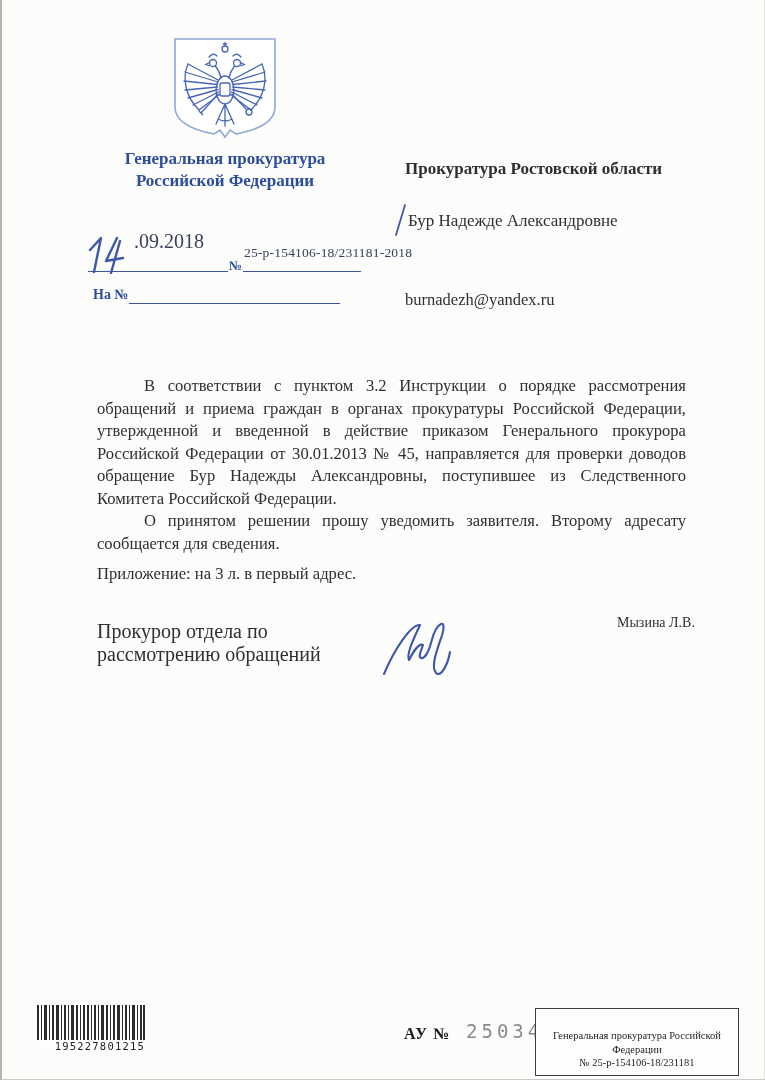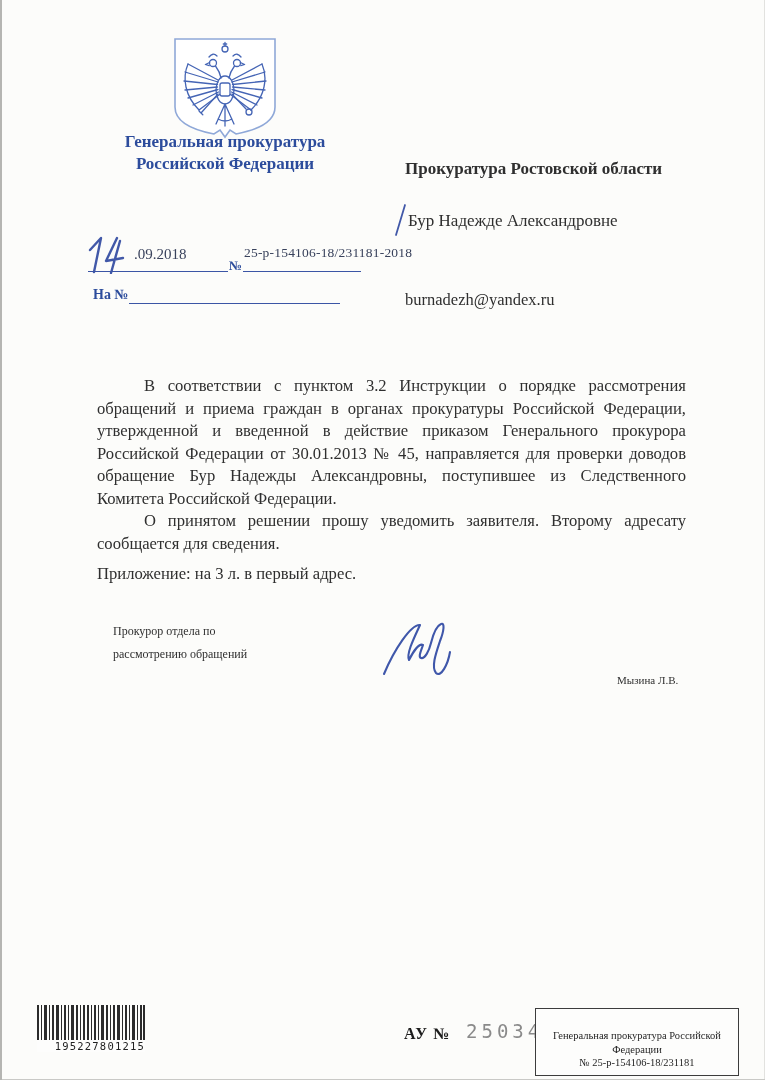--- a/index.html
+++ b/index.html
@@ -9,48 +9,48 @@
     margin:0 auto;
     background:#fcfcfa;
     overflow:hidden;
     font-family:"Liberation Serif","DejaVu Serif",serif;
     color:#2f2f2f;
     box-shadow:inset 2px 0 0 #b5b5b2, inset 0 -1px 0 #c9c9c6, inset -1px 0 0 #e2e2df;
   }
   .abs{position:absolute;}
   
   .emblem{left:172px;top:36px;width:106px;height:108px;}
-  .org-name{left:90px;top:131px;width:270px;text-align:center;
+  .org-name{left:90px;top:148px;width:270px;text-align:center;
     color:#2c4c9c;font-weight:bold;font-size:17px;line-height:22px;}
   .org-addr{left:90px;top:201px;width:270px;text-align:center;
     color:#2c4c9c;font-weight:bold;font-size:11.5px;line-height:15px;}
   
   .hand-day{left:86px;top:232px;width:50px;height:42px;}
-  .date-rest{left:134px;top:246px;font-size:15px;color:#39425c;}
+  .date-rest{left:134px;top:230px;font-size:20px;color:#39425c;}
   .u-line{border-bottom:1.5px solid #3b55a5;height:0;}
   .line-date{left:88px;top:271px;width:140px;}
   .no-label{left:229px;top:258px;font-size:13px;font-weight:bold;color:#2c4c9c;}
   .no-value{left:244px;top:245px;font-size:13.5px;color:#39425c;letter-spacing:.2px;}
   .line-no{left:243px;top:271px;width:118px;}
   .incoming{left:93px;top:287px;font-size:14px;font-weight:bold;color:#2c4c9c;}
   .line-incoming{left:129px;top:303px;width:211px;}
   
   .recip1{left:405px;top:159px;font-size:17px;font-weight:bold;}
   .recip-slash{left:394px;top:203px;width:14px;height:34px;}
   .recip2{left:408px;top:211px;font-size:17px;}
   .recip3{left:405px;top:242px;font-size:16.5px;margin-top:48px;}
   
   .body-text{left:97px;top:375px;width:589px;font-size:16.6px;line-height:22.5px;
     text-align:justify;}
   .body-text p{margin:0;text-indent:47px;}
   .attachment{left:97px;top:564px;font-size:16.6px;}
   
-  .sig-pos{left:97px;top:620px;font-size:12px;line-height:22.5px;margin-left:16px;}
+  .sig-pos{left:97px;top:620px;font-size:20px;line-height:22.5px;}
   .sig-img{left:378px;top:612px;width:98px;height:78px;}
-  .sig-name{left:617px;top:674px;font-size:11px;}
+  .sig-name{left:617px;top:615px;font-size:14px;}
   
   .barcode{left:37px;top:1005px;width:108px;height:47px;}
   .barcode .digits{position:absolute;left:0;bottom:0;width:100%;
     background:#fdfdfc;font-family:"DejaVu Sans Mono",monospace;
     font-size:10.5px;letter-spacing:1.2px;text-align:right;color:#222;}
   .au-label{left:404px;top:1025px;font-size:16px;font-weight:bold;color:#1c1c1c;letter-spacing:1px;}
   .au-number{left:466px;top:1020px;font-family:"DejaVu Sans Mono",monospace;
     font-size:19px;letter-spacing:4px;color:#8a8a8a;}
   .stamp-box{left:535px;top:1008px;width:194px;padding:20px 4px 5px;
     border:1.3px solid #3c3c3c;background:#fdfdfc;text-align:center;

